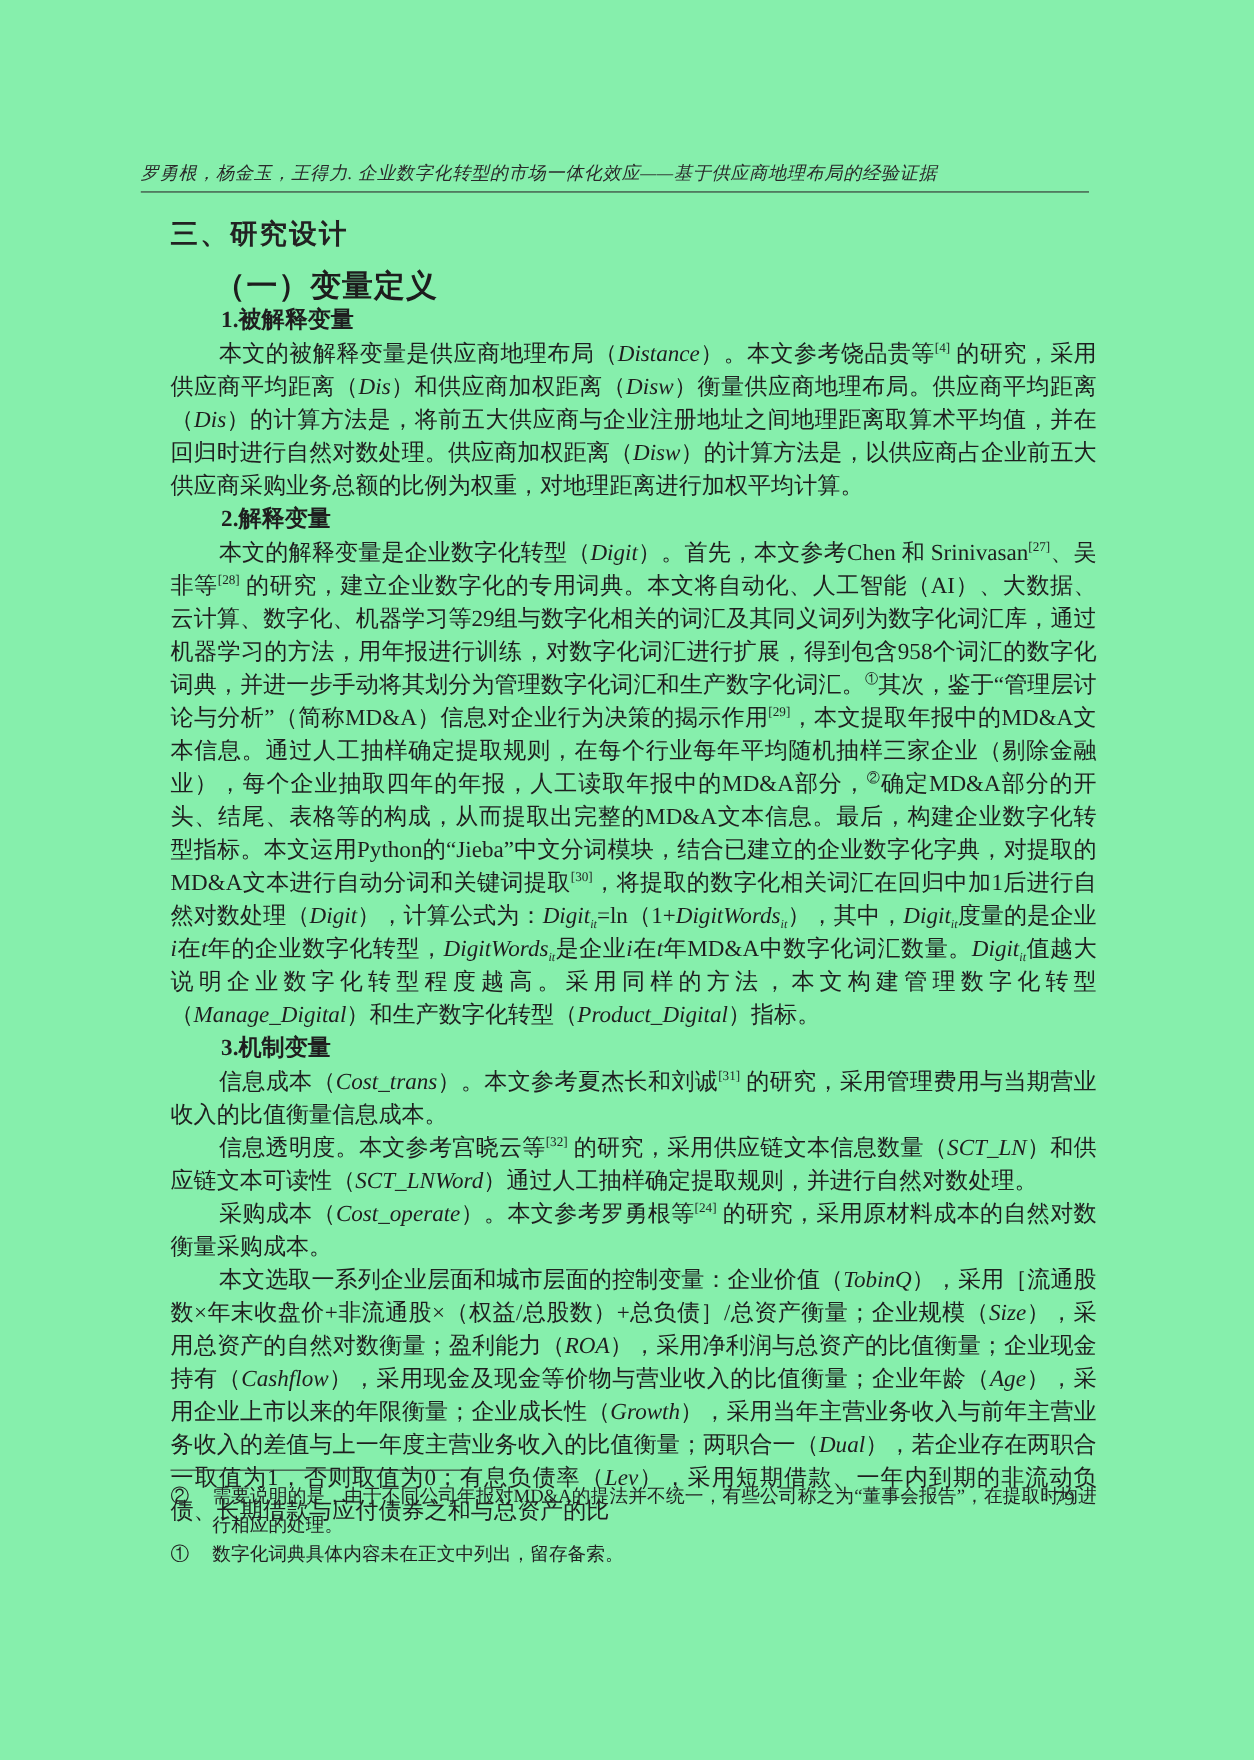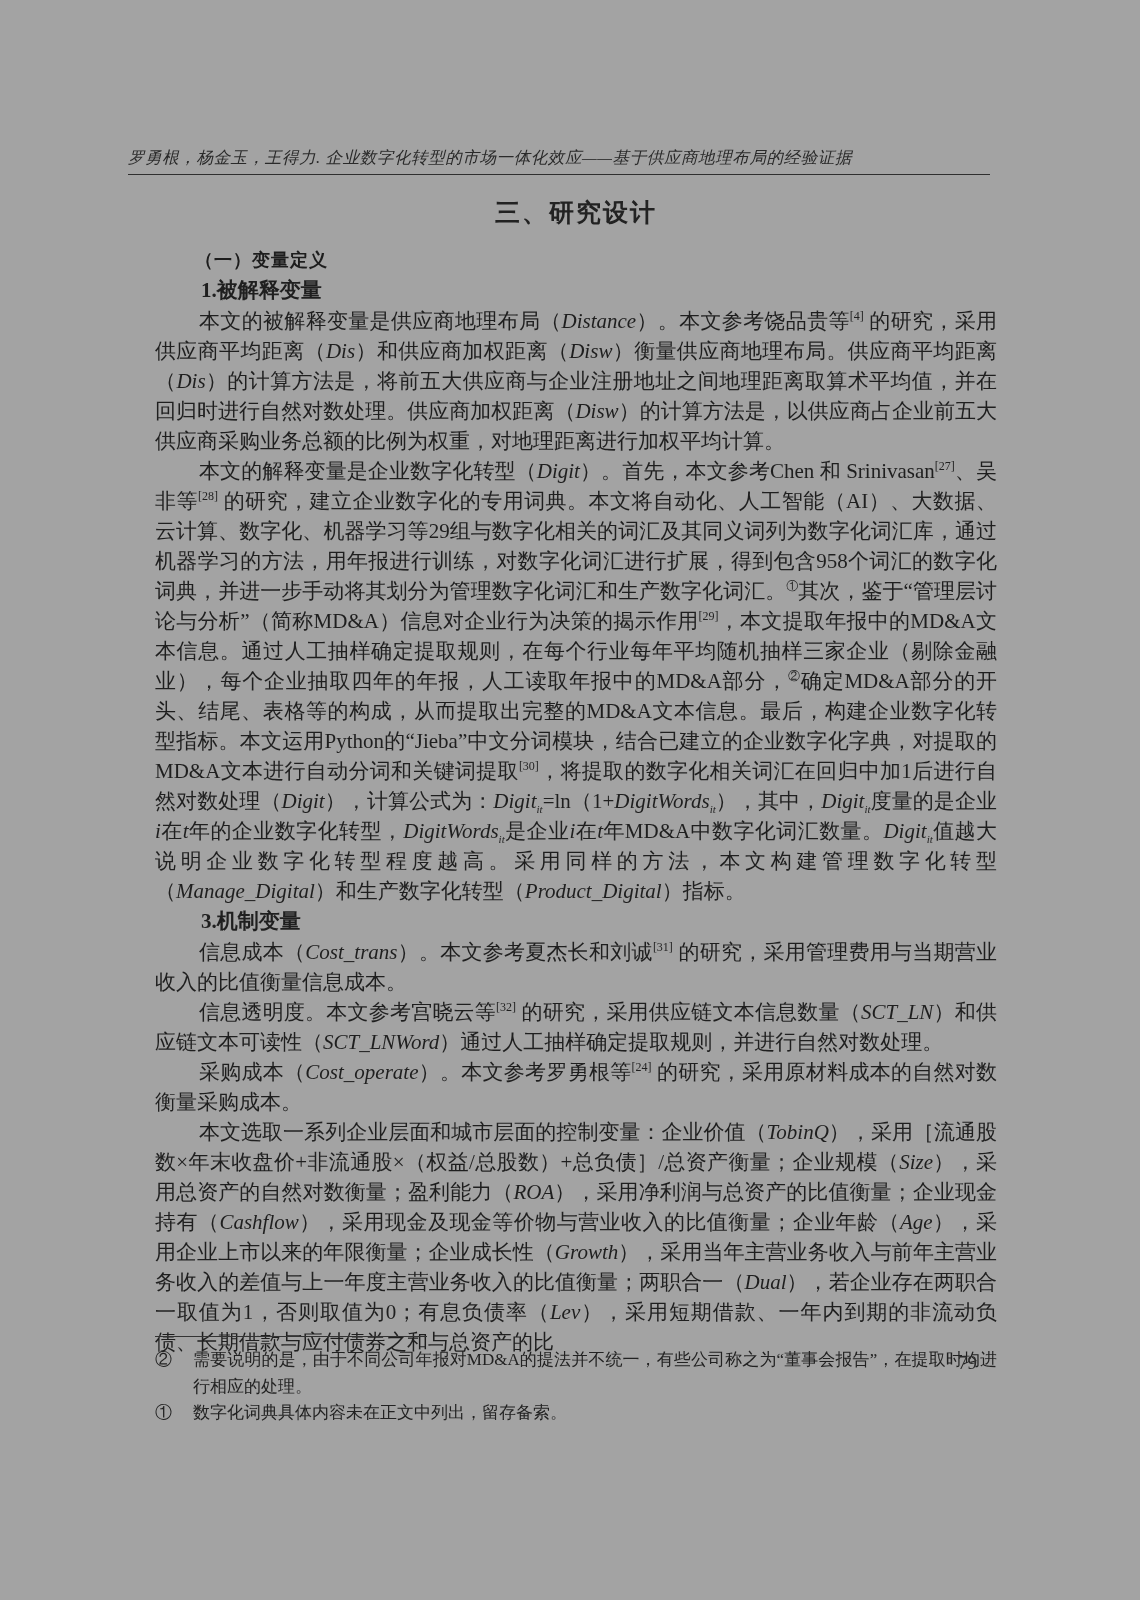--- a/index.html
+++ b/index.html
@@ -1,44 +1,43 @@
 <!DOCTYPE html>
 <html lang="zh"><head>
 <meta charset="utf-8">
 <style>
   html,body { margin:0; padding:0; background:#ffffff; }
   .page {
     position:relative;
     width:1140px; height:1600px;
-    background:#a3a3a3;
+    background:#86efac;
     color:#1f1f1f;
     font-family:"Liberation Serif", serif;
     overflow:hidden;
   }
   .running-header {
     position:absolute; left:128px; top:147px; width:862px;
     font-size:16.5px; font-style:italic; color:#2a2a2a;
     letter-spacing:0.6px; white-space:nowrap;
   }
   .header-rule {
     position:absolute; left:128px; top:174px; width:862px;
     border-top:1.6px solid #2f2f2f; height:0;
   }
   .main {
     position:absolute; left:155px; top:188px; width:842px;
   }
   .section-title {
-    text-align:center;
     font-family:"Liberation Sans", sans-serif;
     font-weight:700; font-size:25px; color:#222;
     margin:8px 0 16px 0; letter-spacing:2px;
   }
   .subsection-heading {
     font-family:"Liberation Sans", sans-serif;
-    font-weight:700; font-size:18px; color:#1d1d1d;
+    font-weight:700; font-size:28px; color:#1d1d1d;
     line-height:30px; margin:0; text-indent:40px; letter-spacing:1px;
   }
   .num-heading {
     font-size:21px; line-height:31px; margin:0; text-indent:46px;
   }
   .body-para {
     font-size:21px; line-height:30px; margin:0;
     text-align:justify; text-indent:44px;
     word-break:break-word;
   }
@@ -70,20 +69,21 @@
   <div class="header-rule"></div>
 
   <div class="main">
     <h1 class="section-title">三、研究设计</h1>
 
     <h2 class="subsection-heading">（一）变量定义</h2>
 
     <h3 class="num-heading">1.被解释变量</h3>
     <p class="body-para"><span>本文的被解释变量是供应商地理布局（</span><span class="it">Distance</span><span>）。本文参考饶品贵等</span><sup>[4]</sup><span> 的研究，采用供应商平均距离（</span><span class="it">Dis</span><span>）和供应商加权距离（</span><span class="it">Disw</span><span>）衡量供应商地理布局。供应商平均距离（</span><span class="it">Dis</span><span>）的计算方法是，将前五大供应商与企业注册地址之间地理距离取算术平均值，并在回归时进行自然对数处理。供应商加权距离（</span><span class="it">Disw</span><span>）的计算方法是，以供应商占企业前五大供应商采购业务总额的比例为权重，对地理距离进行加权平均计算。</span></p>
 
+    <h3 class="num-heading">2.解释变量</h3>
     <p class="body-para"><span>本文的解释变量是企业数字化转型（</span><span class="it">Digit</span><span>）。首先，本文参考Chen 和 Srinivasan</span><sup>[27]</sup><span>、吴非等</span><sup>[28]</sup><span> 的研究，建立企业数字化的专用词典。本文将自动化、人工智能（AI）、大数据、云计算、数字化、机器学习等29组与数字化相关的词汇及其同义词列为数字化词汇库，通过机器学习的方法，用年报进行训练，对数字化词汇进行扩展，得到包含958个词汇的数字化词典，并进一步手动将其划分为管理数字化词汇和生产数字化词汇。</span><sup>①</sup><span>其次，鉴于“管理层讨论与分析”（简称MD&amp;A）信息对企业行为决策的揭示作用</span><sup>[29]</sup><span>，本文提取年报中的MD&amp;A文本信息。通过人工抽样确定提取规则，在每个行业每年平均随机抽样三家企业（剔除金融业），每个企业抽取四年的年报，人工读取年报中的MD&amp;A部分，</span><sup>②</sup><span>确定MD&amp;A部分的开头、结尾、表格等的构成，从而提取出完整的MD&amp;A文本信息。最后，构建企业数字化转型指标。本文运用Python的“Jieba”中文分词模块，结合已建立的企业数字化字典，对提取的MD&amp;A文本进行自动分词和关键词提取</span><sup>[30]</sup><span>，将提取的数字化相关词汇在回归中加1后进行自然对数处理（</span><span class="it">Digit</span><span>），计算公式为：</span><span class="it">Digit</span><sub class="it">it</sub><span>=ln（1+</span><span class="it">DigitWords</span><sub class="it">it</sub><span>），其中，</span><span class="it">Digit</span><sub class="it">it</sub><span>度量的是企业</span><span class="it">i</span><span>在</span><span class="it">t</span><span>年的企业数字化转型，</span><span class="it">DigitWords</span><sub class="it">it</sub><span>是企业</span><span class="it">i</span><span>在</span><span class="it">t</span><span>年MD&amp;A中数字化词汇数量。</span><span class="it">Digit</span><sub class="it">it</sub><span>值越大说明企业数字化转型程度越高。采用同样的方法，本文构建管理数字化转型（</span><span class="it">Manage_Digital</span><span>）和生产数字化转型（</span><span class="it">Product_Digital</span><span>）指标。</span></p>
 
     <h3 class="num-heading">3.机制变量</h3>
     <p class="body-para"><span>信息成本（</span><span class="it">Cost_trans</span><span>）。本文参考夏杰长和刘诚</span><sup>[31]</sup><span> 的研究，采用管理费用与当期营业收入的比值衡量信息成本。</span></p>
     <p class="body-para"><span>信息透明度。本文参考宫晓云等</span><sup>[32]</sup><span> 的研究，采用供应链文本信息数量（</span><span class="it">SCT_LN</span><span>）和供应链文本可读性（</span><span class="it">SCT_LNWord</span><span>）通过人工抽样确定提取规则，并进行自然对数处理。</span></p>
     <p class="body-para"><span>采购成本（</span><span class="it">Cost_operate</span><span>）。本文参考罗勇根等</span><sup>[24]</sup><span> 的研究，采用原材料成本的自然对数衡量采购成本。</span></p>
 
     <p class="body-para"><span>本文选取一系列企业层面和城市层面的控制变量：企业价值（</span><span class="it">TobinQ</span><span>），采用［流通股数×年末收盘价+非流通股×（权益/总股数）+总负债］/总资产衡量；企业规模（</span><span class="it">Size</span><span>），采用总资产的自然对数衡量；盈利能力（</span><span class="it">ROA</span><span>），采用净利润与总资产的比值衡量；企业现金持有（</span><span class="it">Cashflow</span><span>），采用现金及现金等价物与营业收入的比值衡量；企业年龄（</span><span class="it">Age</span><span>），采用企业上市以来的年限衡量；企业成长性（</span><span class="it">Growth</span><span>），采用当年主营业务收入与前年主营业务收入的差值与上一年度主营业务收入的比值衡量；两职合一（</span><span class="it">Dual</span><span>），若企业存在两职合一取值为1，否则取值为0；有息负债率（</span><span class="it">Lev</span><span>），采用短期借款、一年内到期的非流动负债、长期借款与应付债券之和与总资产的比</span></p>
   </div>
 

